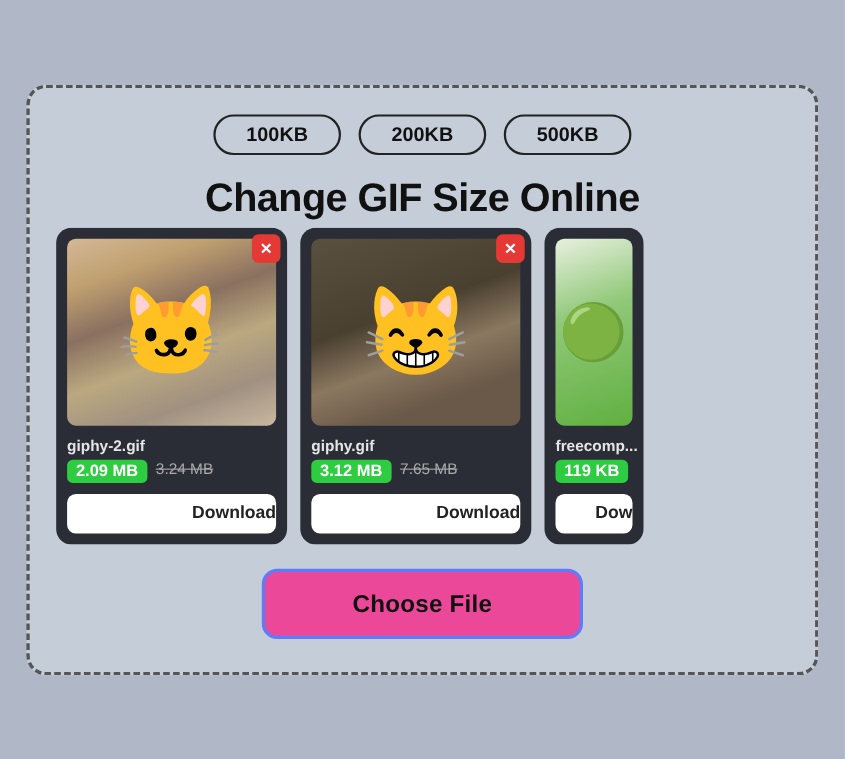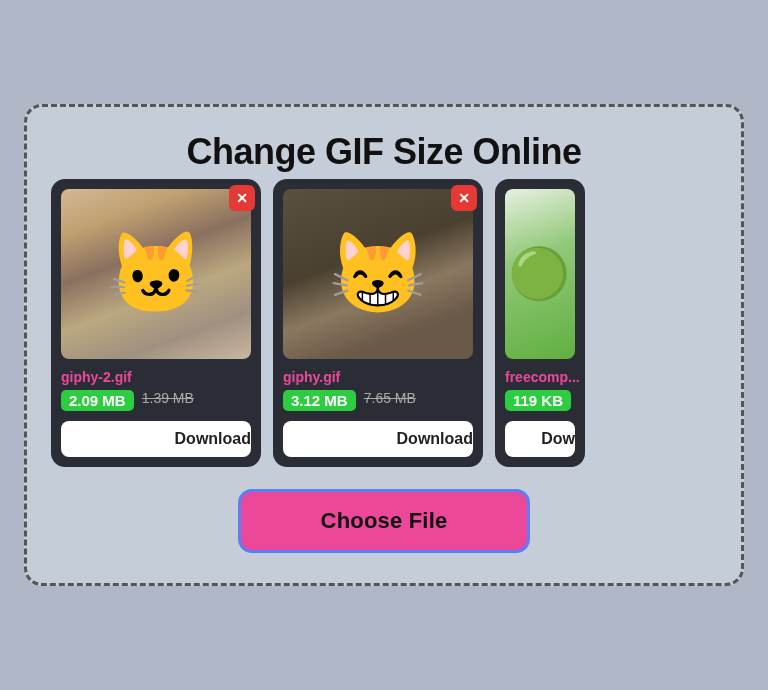--- a/index.html
+++ b/index.html
@@ -112,21 +112,21 @@
       height: 26px;
       font-size: 14px;
       font-weight: bold;
       cursor: pointer;
       display: flex;
       align-items: center;
       justify-content: center;
       z-index: 10;
     }
     .file-name {
-      color: #ec4899;
+      color: #e5e5e5;
       font-size: 14px;
       font-weight: 600;
       margin-bottom: 5px;
     }
     .size-row {
       display: flex;
       align-items: flex-start;
       gap: 8px;
       margin-bottom: 10px;
     }
@@ -168,32 +168,37 @@
       font-weight: 800;
       color: #111;
       cursor: pointer;
       letter-spacing: 0.2px;
     }
   </style>
 </head>
 <body>
 
 <div class="main-container">
+  <div class="size-buttons">
+    <button class="size-btn">100KB</button>
+    <button class="size-btn">200KB</button>
+    <button class="size-btn">500KB</button>
+  </div>
 
   <h1 class="title">Change GIF Size Online</h1>
 
   <div class="cards-row">
 
     <div class="card">
       <button class="close-btn">✕</button>
       <div class="card-image-container cat1-img"></div>
       <div class="file-name">giphy-2.gif</div>
       <div class="size-row">
         <span class="new-size">2.09 MB</span>
-        <span class="old-size">1.39 MB</span>
+        <span class="old-size">3.24 MB</span>
       </div>
       <button class="download-btn">Download</button>
     </div>
 
     <div class="card">
       <button class="close-btn">✕</button>
       <div class="card-image-container cat2-img"></div>
       <div class="file-name">giphy.gif</div>
       <div class="size-row">
         <span class="new-size">3.12 MB</span>

